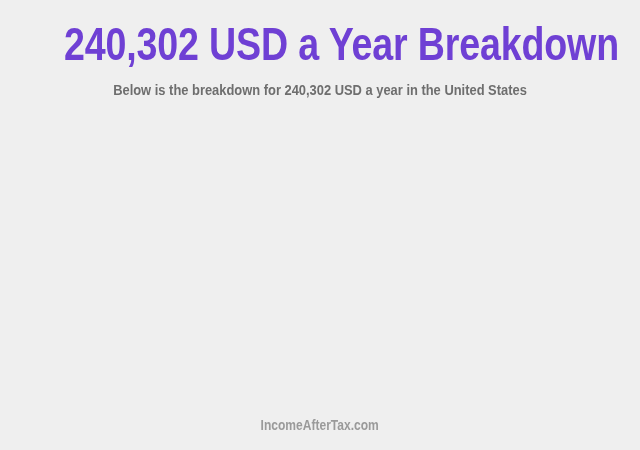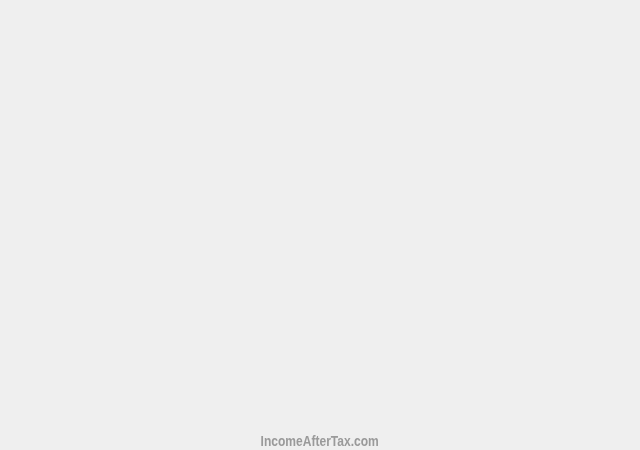--- a/index.html
+++ b/index.html
@@ -57,39 +57,44 @@
     white-space: nowrap;
   }
   .content-body {
     flex: 1 1 auto;
     width: 100%;
     background: transparent;
   }
   .site-footer {
     width: 100%;
     text-align: center;
+    padding-bottom: 16px;
   }
   .footer-credit {
     display: inline-block;
     color: #9a9a9a;
     font-family: "Liberation Sans Narrow", "Liberation Sans", "DejaVu Sans Condensed", "DejaVu Sans", sans-serif;
     font-weight: bold;
     font-size: 14px;
     line-height: 16px;
     transform: scaleX(0.86);
     transform-origin: center center;
     white-space: nowrap;
     text-decoration: none;
   }
 </style>
 </head>
 <body>
 
 <div class="page">
 
+  <div class="header-block">
+    <h1 class="page-title">240,302 USD a Year Breakdown</h1>
+    <p class="page-subtitle">Below is the breakdown for 240,302 USD a year in the United States</p>
+  </div>
 
   <div class="content-body"></div>
 
   <div class="site-footer">
     <span class="footer-credit">IncomeAfterTax.com</span>
   </div>
 
 </div>
 
 </body></html>

